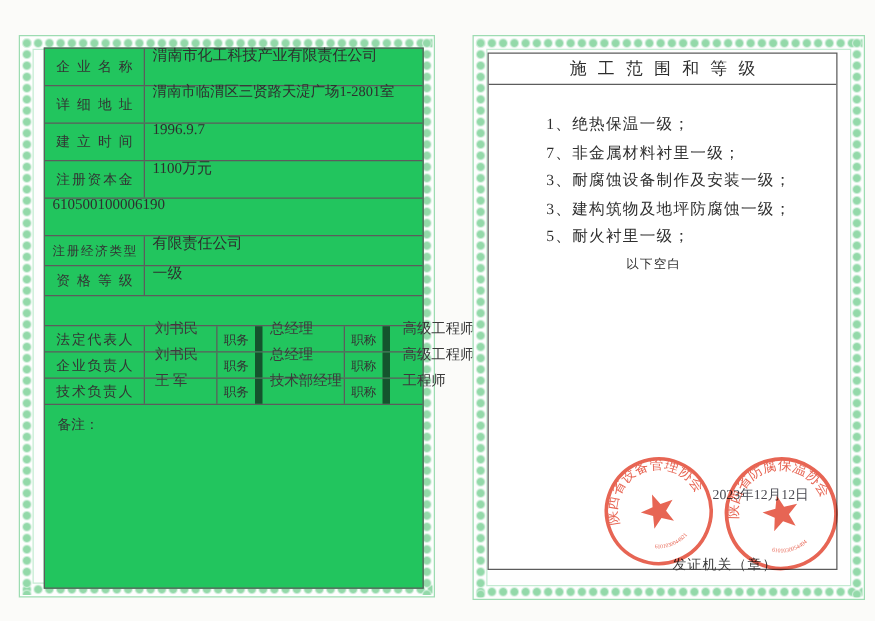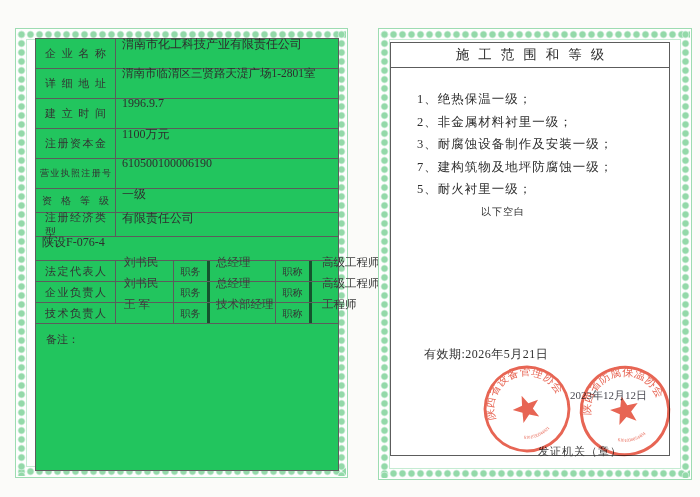--- a/index.html
+++ b/index.html
@@ -47,40 +47,40 @@
   .lrow:nth-child(5) .cell-label{font-size:9px;padding:0 4px;}
   .lrow:nth-child(6) .cell-label{font-size:10px;padding:0 6px;}
   .cell-value{
     flex:1;font-size:12px;color:#2e2e2e;
     padding-left:6px;white-space:nowrap;
     display:flex;align-items:flex-start;
   }
   .cell-value span{transform:translateY(-3px);}
   .pcell{box-sizing:border-box;display:flex;align-items:flex-start;font-size:11.5px;}
   .p-name{flex:0 0 58px;border-right:1px solid #5c5c5c;padding-left:8px;}
-  .p-duty-l,.p-title-l{flex:0 0 36px;border-right:3px solid #14532d;
+  .p-duty-l,.p-title-l{flex:0 0 36px;border-right:6px solid #14532d;
     font-size:10px;color:#333;justify-content:center;align-items:flex-end;padding-bottom:2px;}
   .p-duty{flex:0 0 66px;border-right:1px solid #5c5c5c;padding-left:6px;}
   .p-title{flex:1;padding-left:10px;}
   .pcell.raise span{transform:translateY(-6px);white-space:nowrap;}
   .remark-row{height:146px;border-bottom:none;display:block;}
   .remark-row .remark-label{font-size:11px;padding:8px 0 0 10px;color:#333;}
 
   
   .rbox{
     position:absolute;left:12px;top:14px;width:278px;height:412px;
     border:1px solid #5c5c5c;background:#fff;
   }
   .rtitle{
     height:25px;border-bottom:1px solid #5c5c5c;
     display:flex;align-items:center;justify-content:center;
     font-size:13.5px;letter-spacing:9px;color:#2e2e2e;
     padding-left:9px;box-sizing:border-box;
   }
-  .scope-list{margin-top:20px;padding-left:26px;}
+  .scope-list{margin-top:20px;padding-left:46px;}
   .scope-item{font-size:12.5px;line-height:22.5px;color:#2e2e2e;letter-spacing:1px;}
   .blank-note{font-size:10px;line-height:22.5px;padding-left:64px;letter-spacing:1px;color:#2e2e2e;}
   .validity{position:absolute;left:33px;top:303px;font-size:12px;letter-spacing:.5px;color:#2e2e2e;}
   .issue-date{position:absolute;left:192px;top:360px;font-size:11px;color:#4a4a52;z-index:1;}
   .issuer{position:absolute;left:160px;top:416px;font-size:11px;letter-spacing:1px;color:#3b3b3b;z-index:1;}
 
   .seal{position:absolute;z-index:2;opacity:.88;mix-blend-mode:multiply;}
   .seal-a{left:104px;top:336px;width:90px;height:90px;transform:rotate(-22deg);}
   .seal-b{left:200px;top:336px;width:94px;height:94px;transform:rotate(-14deg);}
   .seal text{font-family:"Liberation Serif","DejaVu Serif",serif;}
@@ -123,47 +123,41 @@
     </div>
     <div class="lrow">
       <div class="cell-label">
           <span>注册资本金</span>
         </div>
       <div class="cell-value">
           <span>1100万元</span>
         </div>
     </div>
     <div class="lrow">
-      <div class="cell-label">
-          <span>营业执照注册号</span>
-        </div>
       <div class="cell-value">
           <span>610500100006190</span>
         </div>
     </div>
     <div class="lrow mid">
       <div class="cell-label">
+          <span>注册经济类型</span>
+        </div>
+      <div class="cell-value">
+          <span>有限责任公司</span>
+        </div>
+    </div>
+    <div class="lrow mid">
+      <div class="cell-label">
           <span>资格等级</span>
         </div>
       <div class="cell-value">
           <span>一级</span>
         </div>
     </div>
     <div class="lrow mid">
-      <div class="cell-label">
-          <span>注册经济类型</span>
-        </div>
-      <div class="cell-value">
-          <span>有限责任公司</span>
-        </div>
-    </div>
-    <div class="lrow mid">
-      <div class="cell-value">
-          <span>陕设F-076-4</span>
-        </div>
     </div>
 
     <div class="lrow person">
       <div class="cell-label">
           <span>法定代表人</span>
         </div>
       <div class="pcell p-name raise">
           <span>刘书民</span>
         </div>
       <div class="pcell p-duty-l">
@@ -231,27 +225,26 @@
     <div class="lc lt"></div>
     <div class="lc lb"></div>
     <div class="lc ll"></div>
     <div class="lc lr"></div>
   </div>
 
   <div class="rbox">
     <div class="rtitle">施工范围和等级</div>
     <div class="scope-list">
       <div class="scope-item">1、绝热保温一级；</div>
-      <div class="scope-item">2、非金属材料衬里一级；</div>
+      <div class="scope-item">7、非金属材料衬里一级；</div>
       <div class="scope-item">3、耐腐蚀设备制作及安装一级；</div>
-      <div class="scope-item">7、建构筑物及地坪防腐蚀一级；</div>
+      <div class="scope-item">3、建构筑物及地坪防腐蚀一级；</div>
       <div class="scope-item">5、耐火衬里一级；</div>
       <div class="blank-note">以下空白</div>
     </div>
-    <div class="validity">有效期:2026年5月21日</div>
   </div>
 
   <div class="issue-date">2023年12月12日</div>
   <div class="issuer">发证机关（章）</div>
 
   <svg class="seal seal-a" viewBox="0 0 100 100">
     <circle cx="50" cy="50" r="46.5" fill="none" stroke="#e4503c" stroke-width="3.2"></circle>
     <path id="sealA-arc" d="M 14 58 A 37 37 0 1 1 86 58" fill="none"></path>
     <path id="sealA-num" d="M 18 58 A 33 33 0 0 0 82 58" fill="none"></path>
     <text fill="#e4503c" font-size="12.5">

